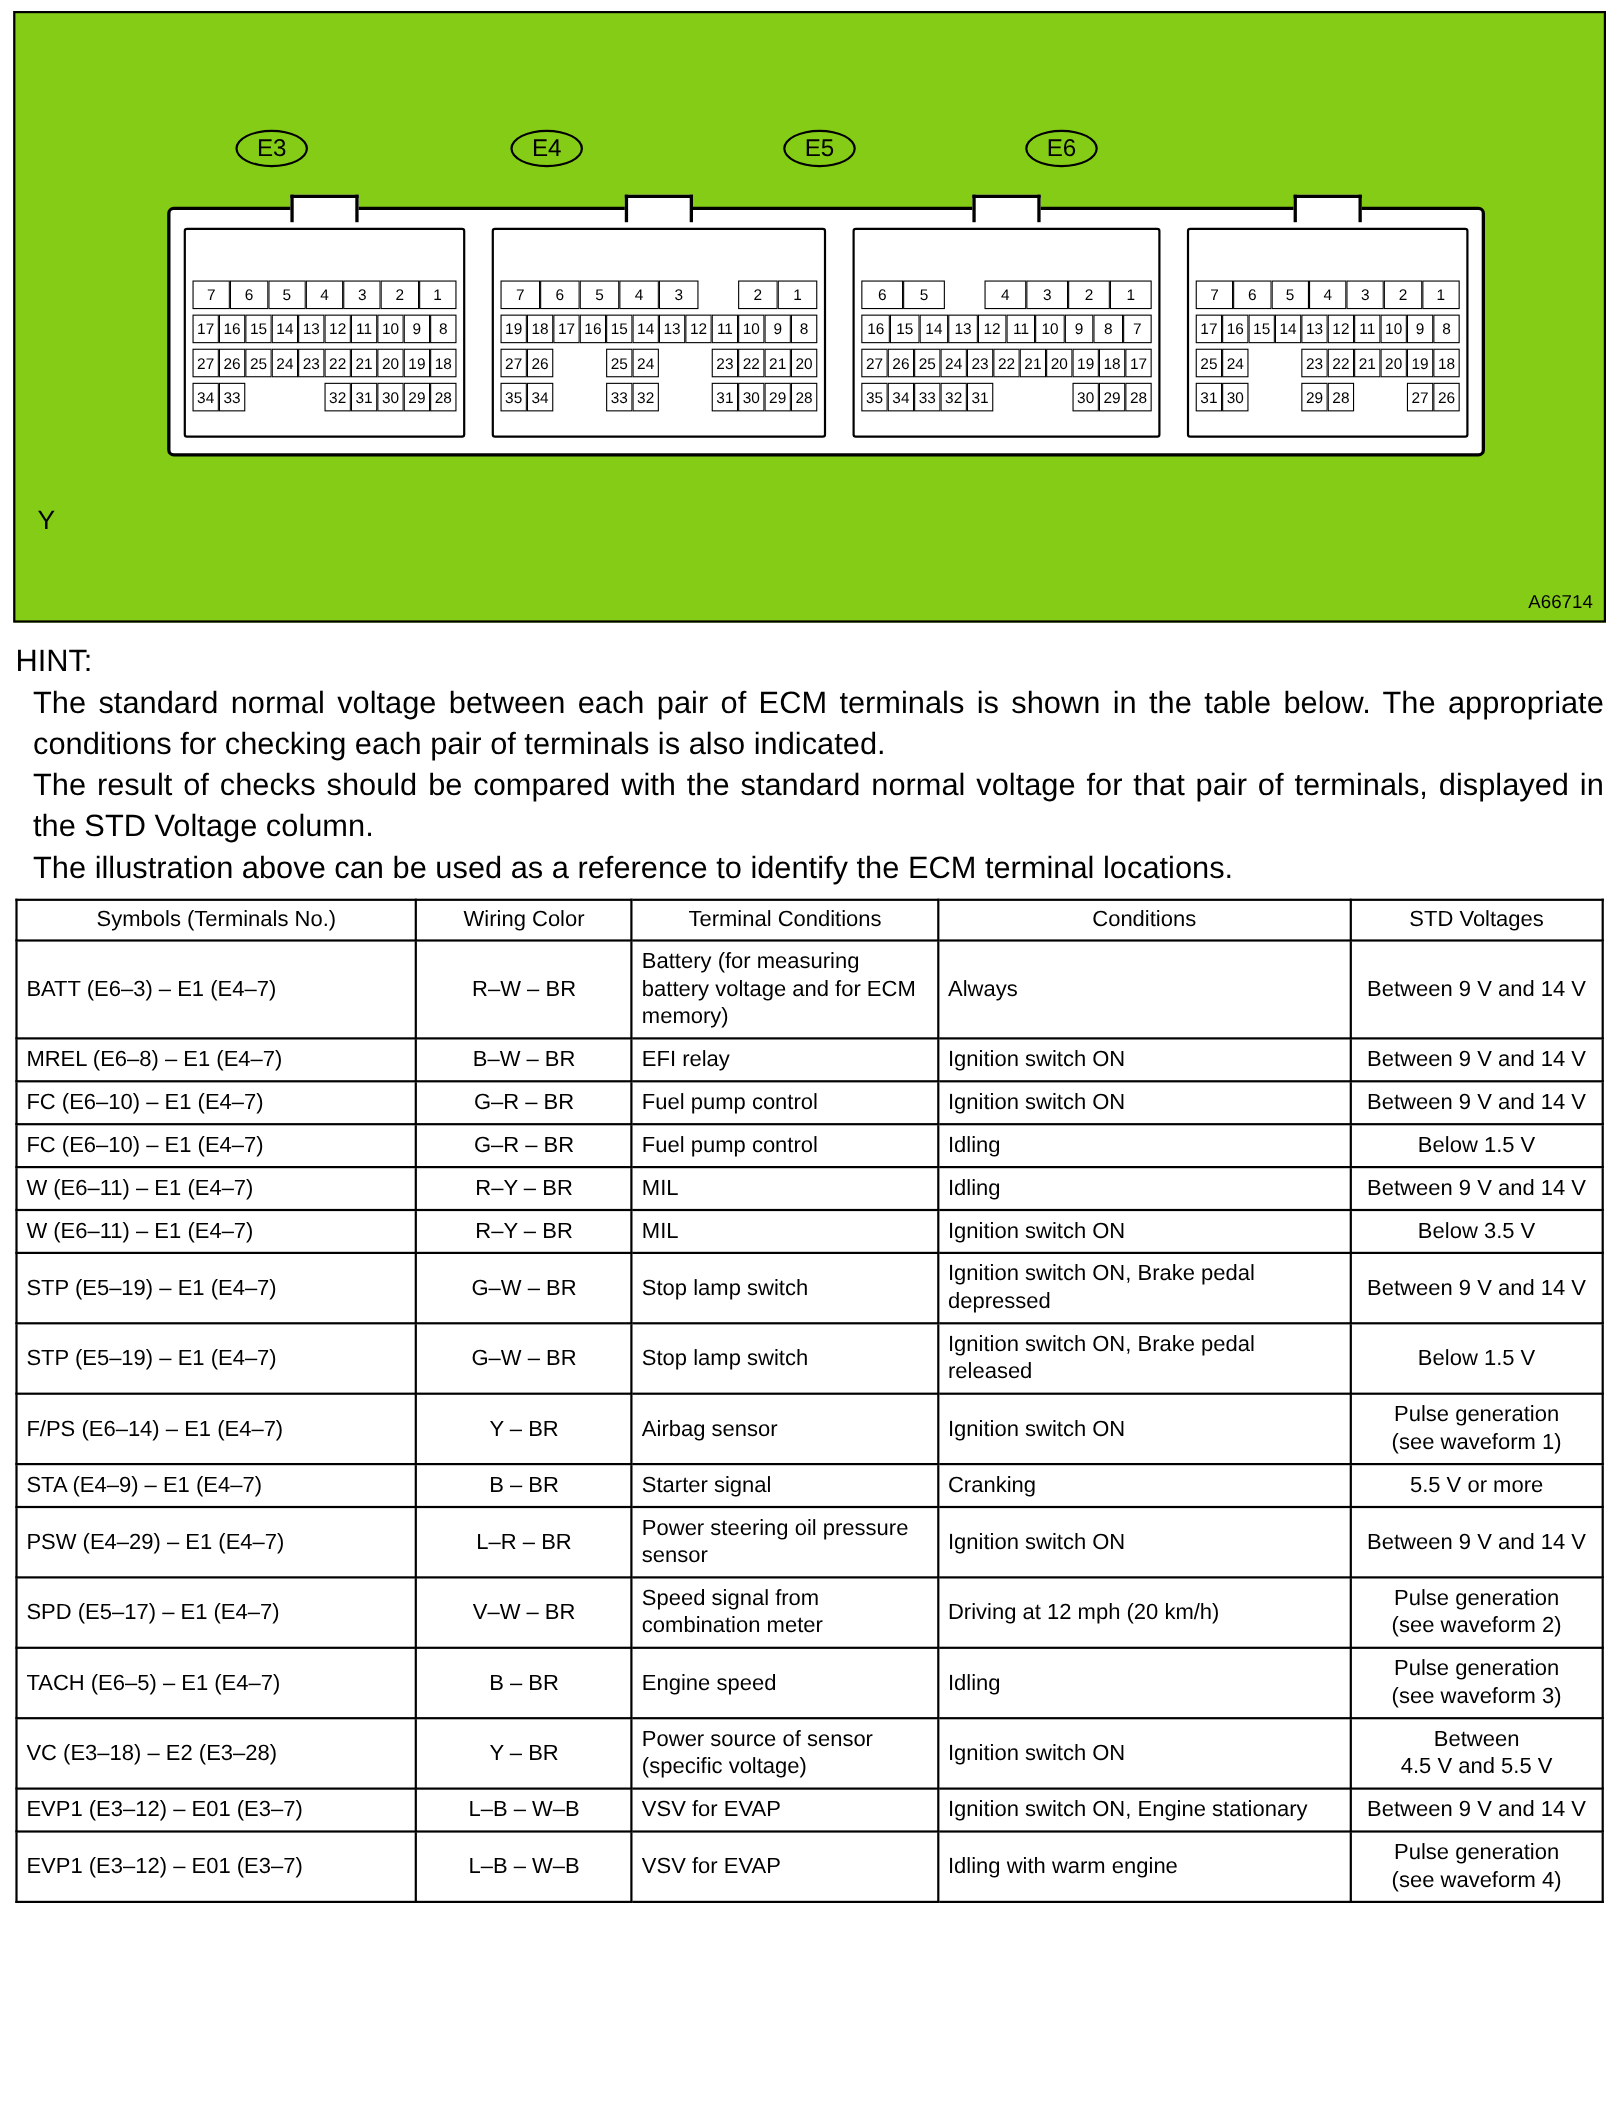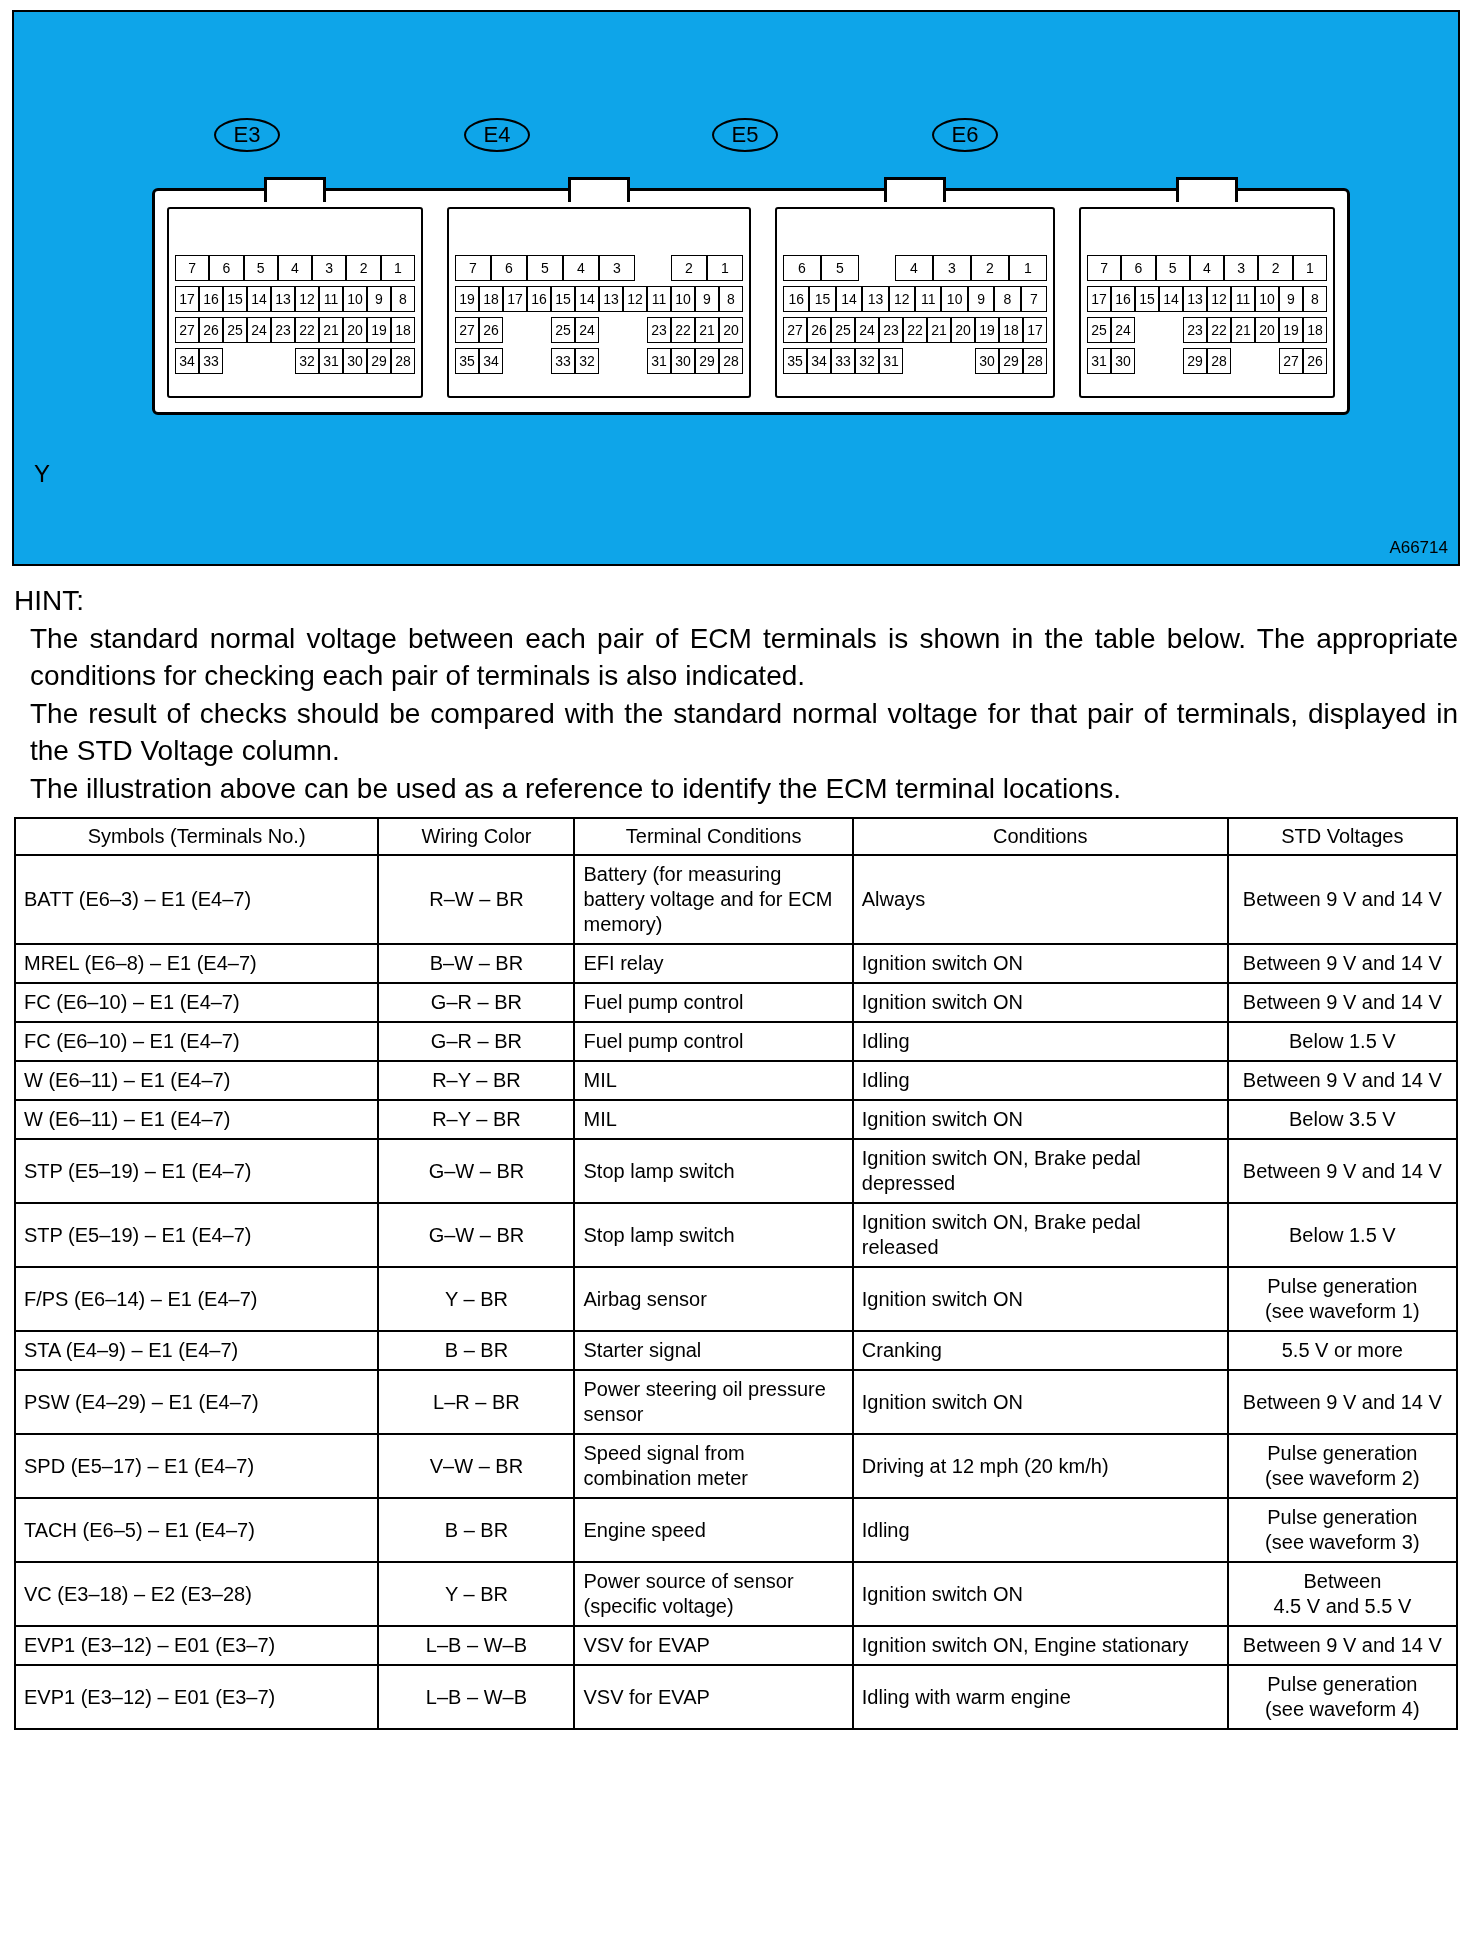--- a/index.html
+++ b/index.html
@@ -10,21 +10,21 @@
     font-family: "Liberation Sans", sans-serif;
     -webkit-font-smoothing: antialiased;
   }
 
   
   .diagram-box {
     position: relative;
     margin: 10px 12px 16px 12px;
     border: 2px solid #000;
     height: 556px;
-    background: #0ea5e9;
+    background: #84cc16;
   }
   .connector-labels { position: absolute; top: 106px; left: 0; width: 100%; height: 38px; }
   .oval {
     position: absolute;
     width: 66px; height: 34px;
     border: 2px solid #000;
     border-radius: 50%;
     display: flex; align-items: center; justify-content: center;
     font-size: 22px;
   }

